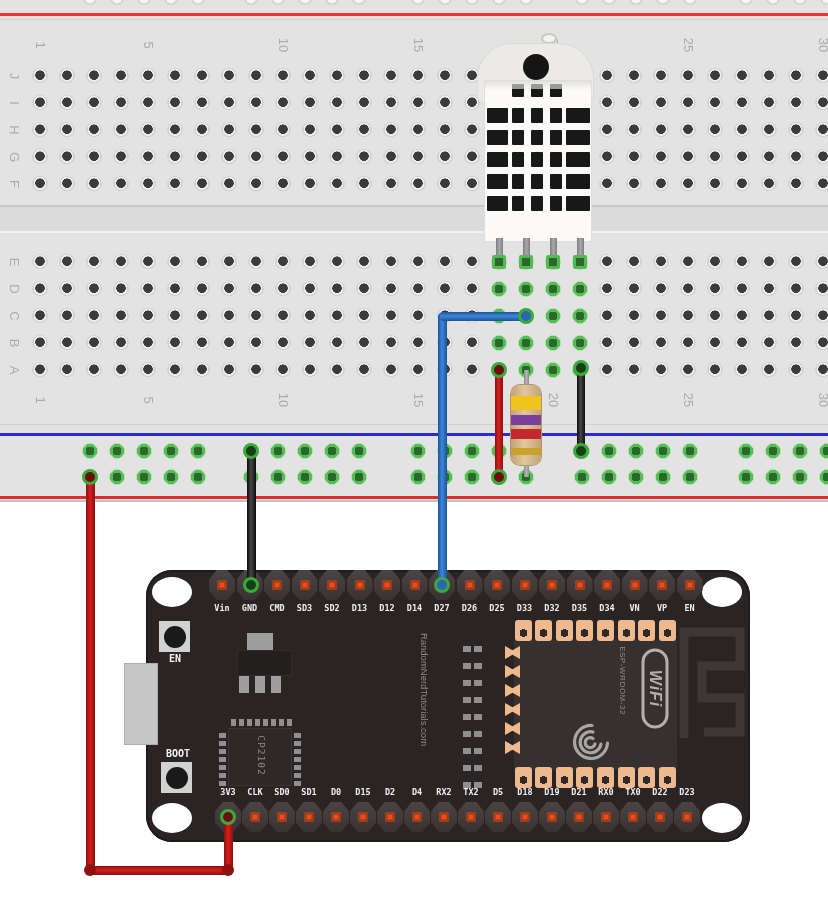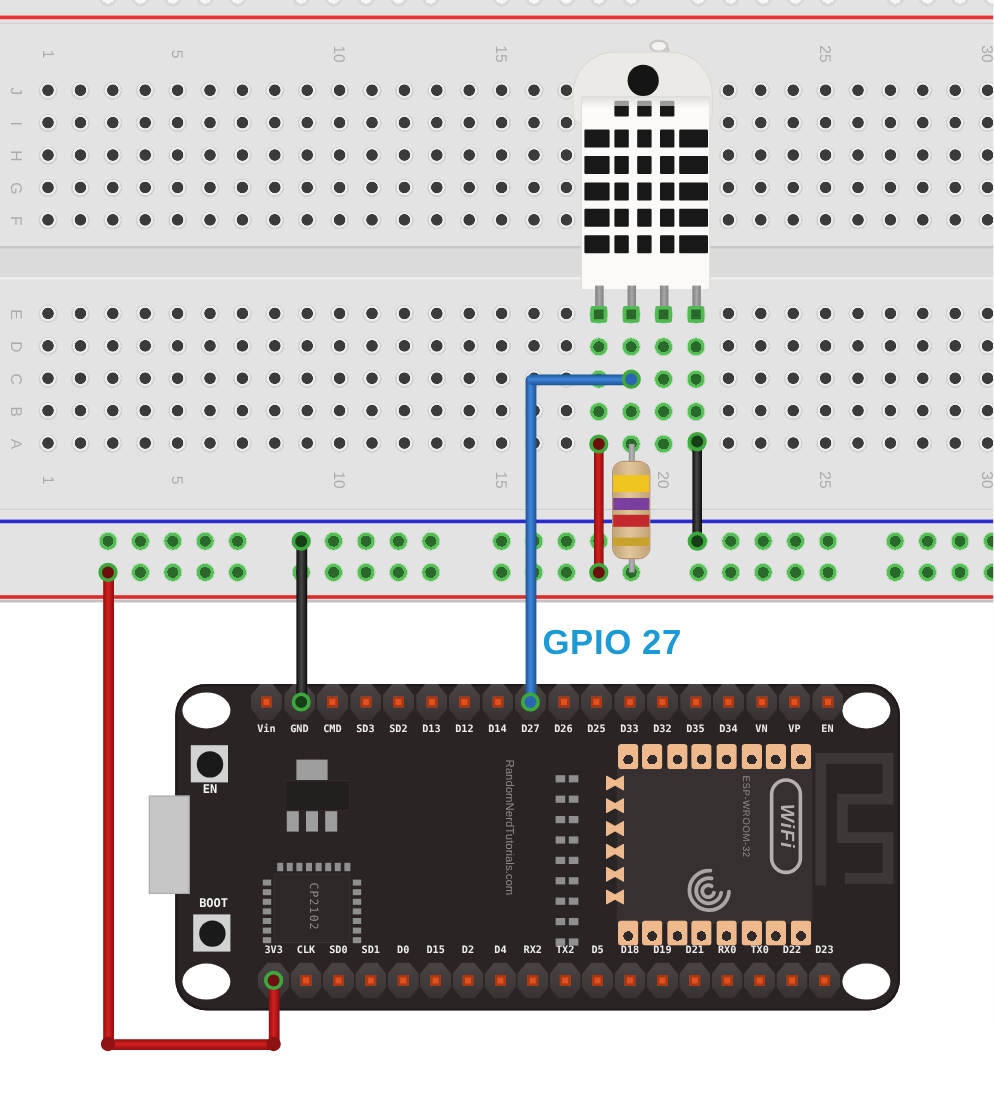--- a/index.html
+++ b/index.html
@@ -820,15 +820,14 @@
     <div class="r-band" style="top:11px;height:14px;background:#EFC41F"></div>
     <div class="r-band" style="top:30px;height:10px;background:#7A3E9C"></div>
     <div class="r-band" style="top:44px;height:10px;background:#C2282E"></div>
     <div class="r-band" style="top:63px;height:7px;background:#C9A22C"></div>
   </div>
 
   <div class="wire w-black-v" style="left:577px;top:368px;height:85px;width:8px"></div>
   <div class="conn dark" style="left:581px;top:368px"></div>
   <div class="conn dark" style="left:581px;top:451px"></div>
 
-  <div class="gpio-label" style="left: 452px; top: 520px; color: rgb(27, 154, 214);">GPIO 27</div>
 
 </div>
 
 </body></html>

